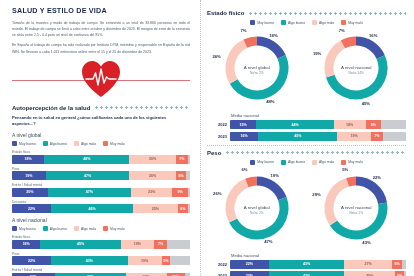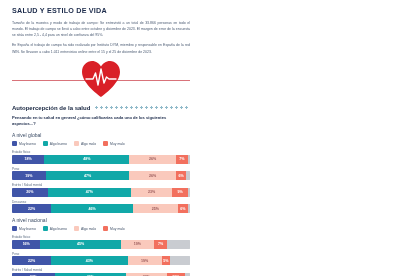--- a/index.html
+++ b/index.html
@@ -2,21 +2,21 @@
 <html><head>
 <meta charset="utf-8">
 <style>
   * { box-sizing: border-box; margin: 0; padding: 0; }
   html, body {
     width: 414px; height: 276px;
     background: #ffffff;
     font-family: "Liberation Sans", sans-serif;
     overflow: hidden;
   }
-  .page { position: relative; width: 414px; height: 276px; display: flex; flex-direction: column; }
+  .page { position: relative; width: 414px; height: 276px; display: flex; }
 
   
   .left-col {
     width: 200px; height: 276px;
     padding: 6px 10px 0 12px;
     position: relative;
   }
   .doc-title {
     font-size: 7.2px; font-weight: bold; color: #1b2a4a;
     letter-spacing: .2px; margin-bottom: 5px;

